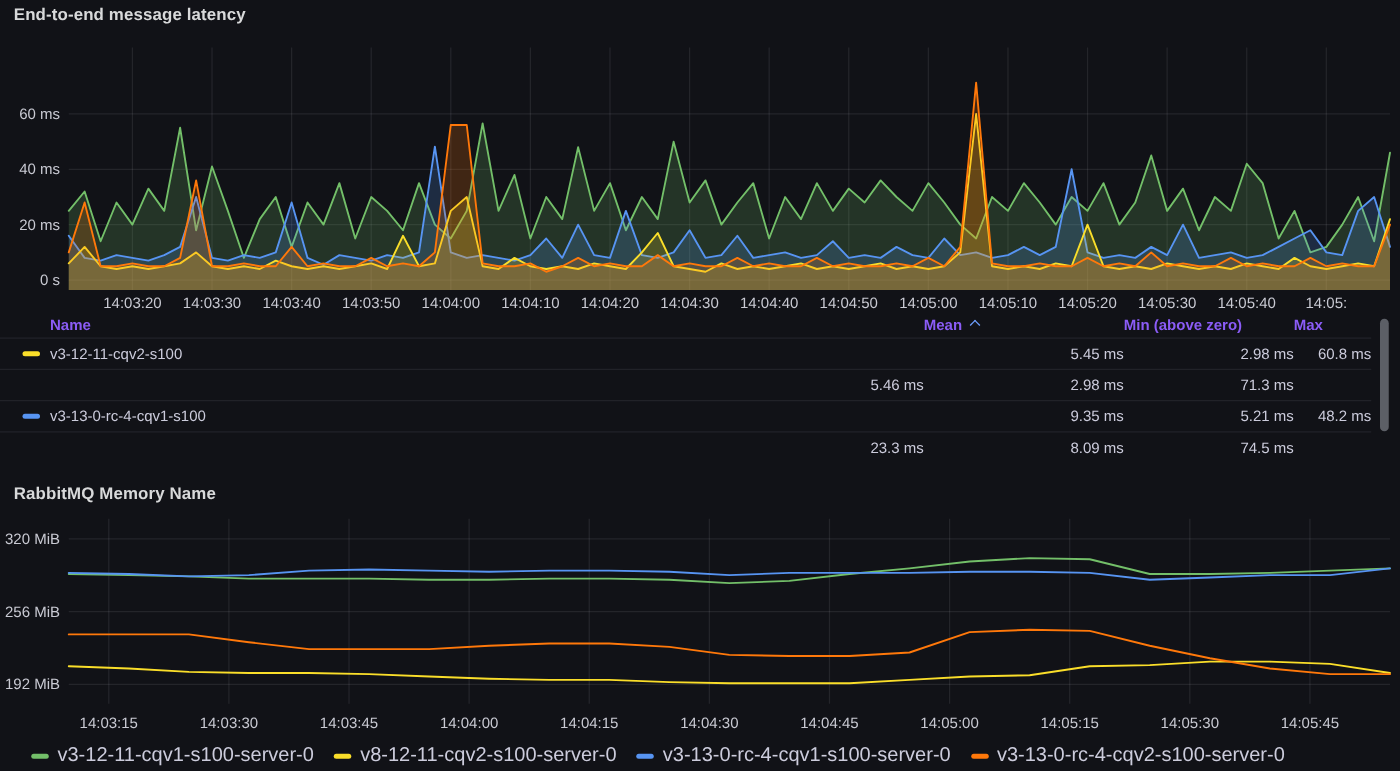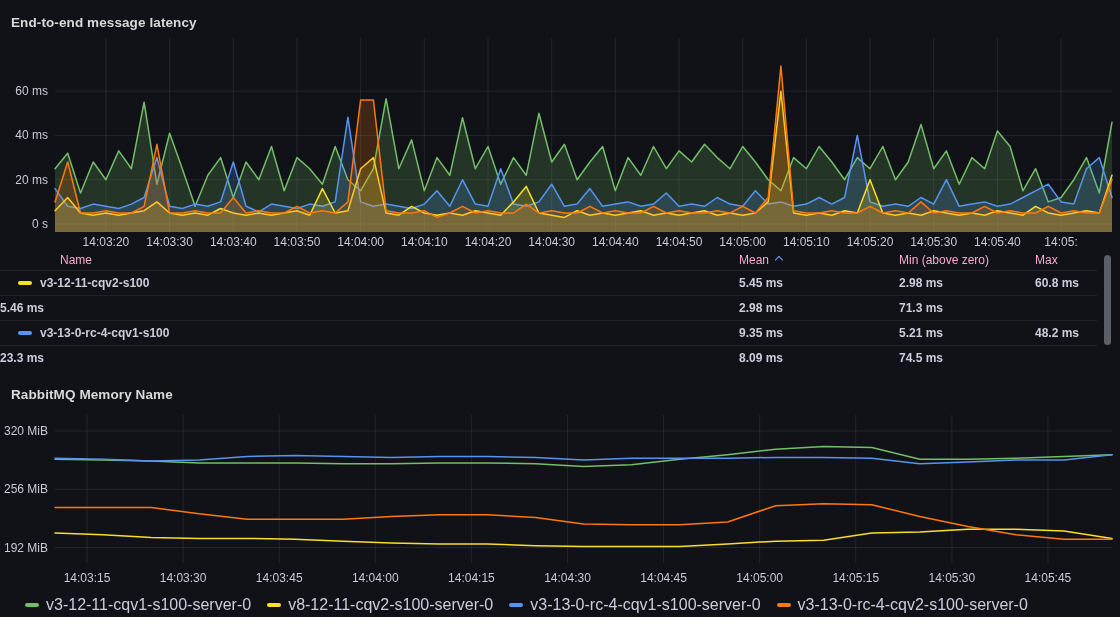--- a/index.html
+++ b/index.html
@@ -1,36 +1,36 @@
 <!DOCTYPE html>
 <html><head>
 <meta charset="utf-8">
 <style>
   html,body{margin:0;padding:0;background:#0d0e12;}
   .screen{position:relative;width:1120px;height:617px;background:#111217;overflow:hidden;
           font-family:"Liberation Sans",sans-serif;-webkit-font-smoothing:antialiased;}
   .panel{position:absolute;left:0;right:0;}
   .panel1{top:0;height:378px;}
   .panel2{top:378px;height:239px;}
-  .panel-title{position:absolute;left:11px;top:15px;margin:0;font-size:13.5px;font-weight:700;
+  .panel-title{position:absolute;left:11px;top:4px;margin:0;font-size:13.5px;font-weight:700;
                color:#d8d9da;letter-spacing:.1px;cursor:pointer;}
   .chart{position:absolute;left:0;}
   .chart text{fill:#c9cad3;font:12px "Liberation Sans",sans-serif;}
   
   .legend-table{position:absolute;left:0;top:250px;width:1120px;padding-right:23px;box-sizing:border-box;
                 font-size:12px;color:#ccccdc;}
   .lt-header,.lt-row{display:grid;grid-template-columns:1fr 160px 136px 62px;align-items:center;}
-  .lt-header{height:20px;color:#f9a8d4;font-weight:400;margin-left:20px;}
-  .lt-row{height:24px;border-top:1px solid rgba(204,204,220,0.09);font-weight:bold;}
+  .lt-header{height:20px;color:#8b5cf6;font-weight:700;}
+  .lt-row{height:24px;border-top:1px solid rgba(204,204,220,0.09);}
   .lt-name-h{padding-left:40px;cursor:pointer;}
   .lt-num-h{cursor:pointer;white-space:nowrap;}
   .lt-num-h.mean{padding-right:14px;}
   .lt-num-h.min{padding-right:30px;}
   .lt-num-h.max{padding-right:30px;}
-  .lt-num{white-space:nowrap;}
+  .lt-num{text-align:right;white-space:nowrap;}
   .lt-name{display:flex;align-items:center;gap:8px;padding-left:18px;}
   .swatch{display:inline-block;width:14px;height:4px;border-radius:4px;flex:0 0 auto;}
   .sname{cursor:pointer;}
   .caret{display:inline-block;width:5px;height:5px;border-left:1.6px solid #6e9fff;border-top:1.6px solid #6e9fff;
          transform:rotate(45deg);margin-left:7px;margin-bottom:1px;}
   .scroll-thumb{position:absolute;left:1104px;top:255px;width:7px;height:90px;border-radius:4px;
                 background:#5c5f66;cursor:pointer;}
   
   .bottom-legend{position:absolute;left:25px;top:218px;display:flex;flex-wrap:nowrap;align-items:center;
                  font-size:16px;color:#ccccdc;}

